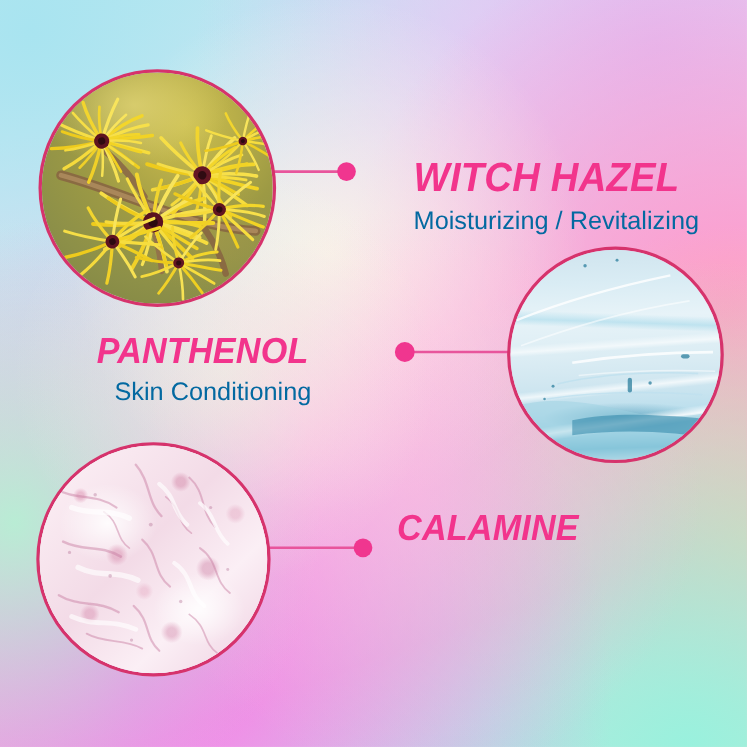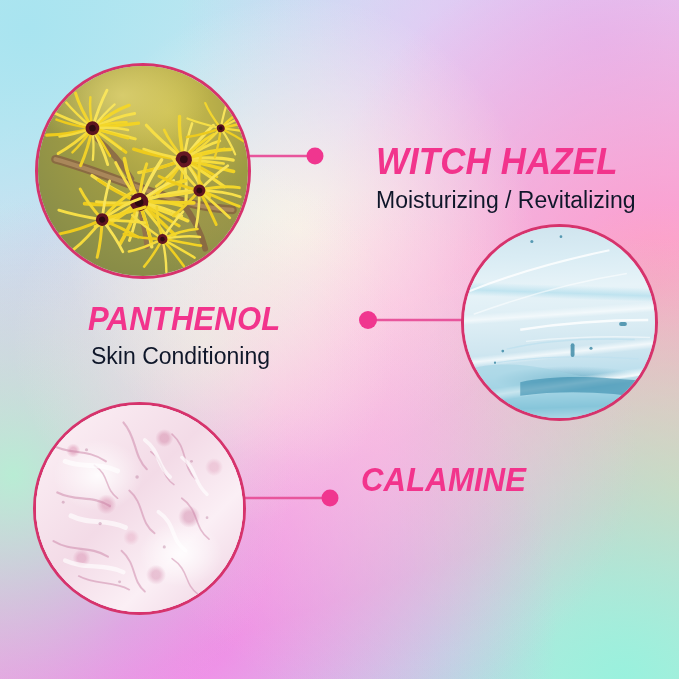--- a/index.html
+++ b/index.html
@@ -135,32 +135,32 @@
     color:#f2348c;
     letter-spacing:.2px;
     white-space:nowrap;
     line-height:1.02;
     transform:scaleX(.94);
     transform-origin:left center;
   }
   .ing-sub {
     font-family:"Liberation Sans", sans-serif;
     font-weight:normal;
-    color:#0f172a;
+    color:#0369a1;
     white-space:nowrap;
     line-height:1.15;
   }
 
   #label-witchhazel { left:336px; top:143px;margin-left:40px; }
   #label-witchhazel .ing-title { font-size:37px; }
   #label-witchhazel .ing-sub   { font-size:23px; margin-top:6px; }
 
   #label-panthenol { left:88px; top:302px; }
   #label-panthenol .ing-title { font-size:33px; }
-  #label-panthenol .ing-sub   { font-size:23px; margin-top:7px; margin-left:3px; }
+  #label-panthenol .ing-sub   { font-size:23px; margin-top:7px; margin-left:16px; }
 
   #label-calamine { left:361px; top:463px; }
   #label-calamine .ing-title { font-size:33px; }
   #label-calamine .ing-sub   { font-size:22px; margin-top:7px; }
 </style>
 </head>
 <body>
 
 <div id="stage">
 

